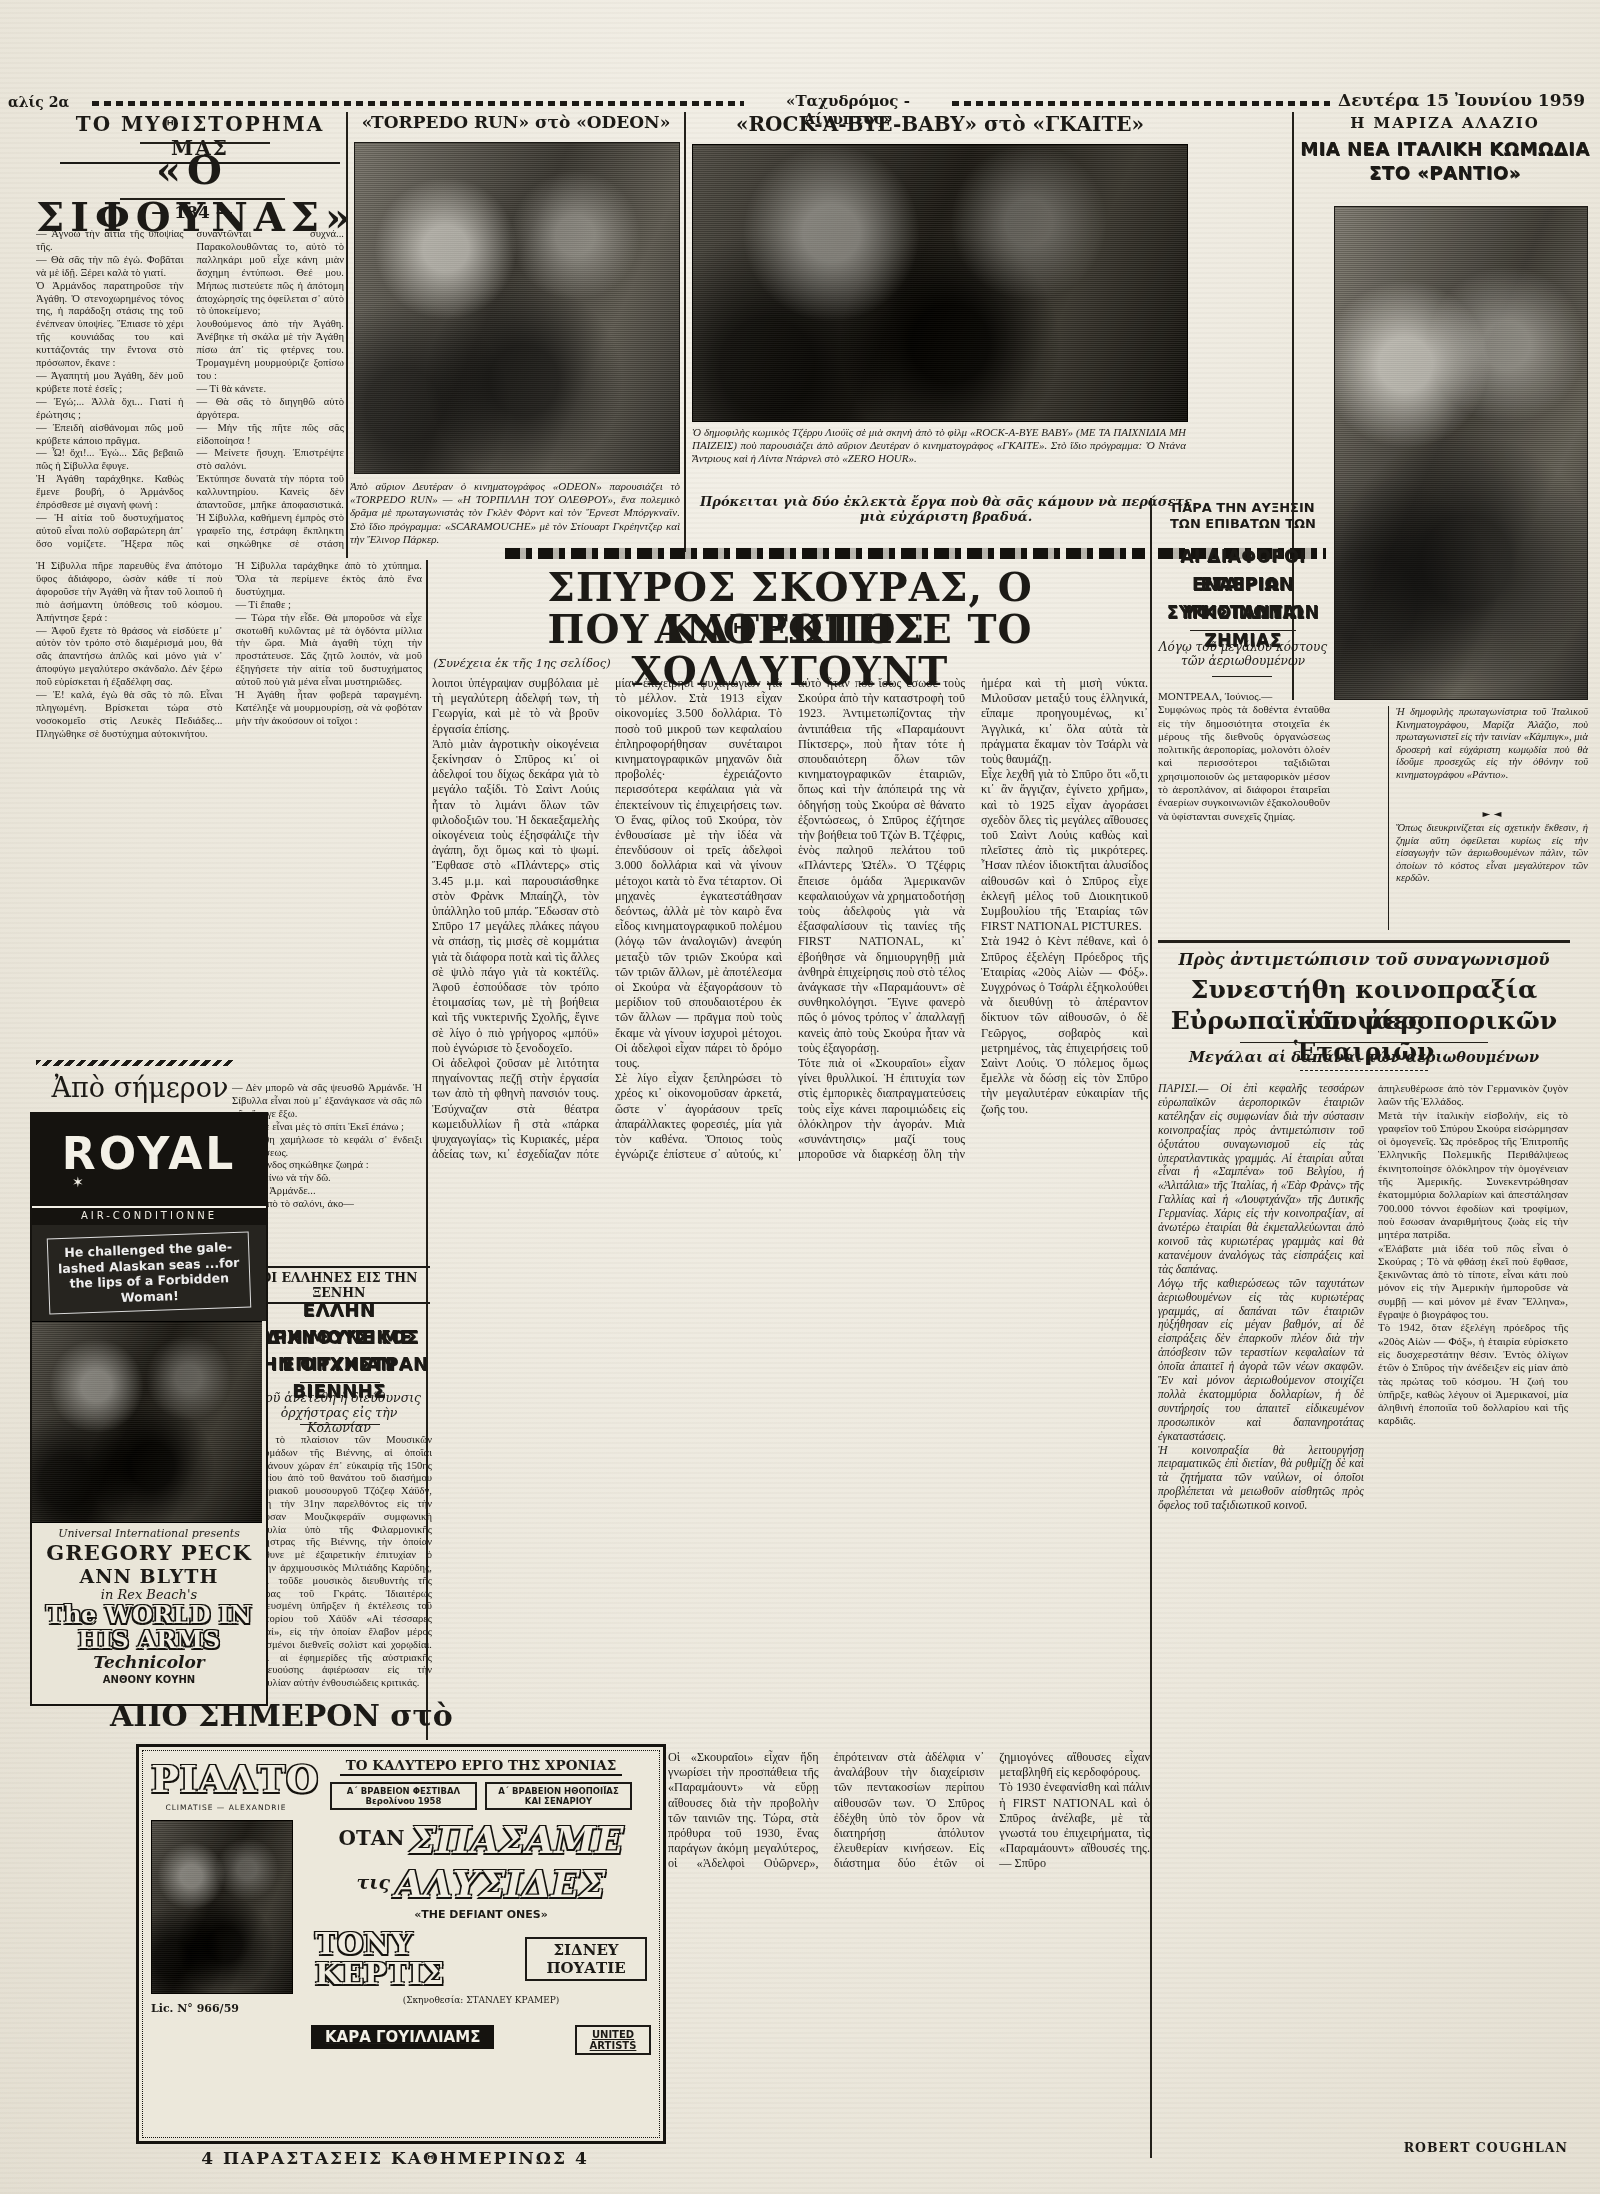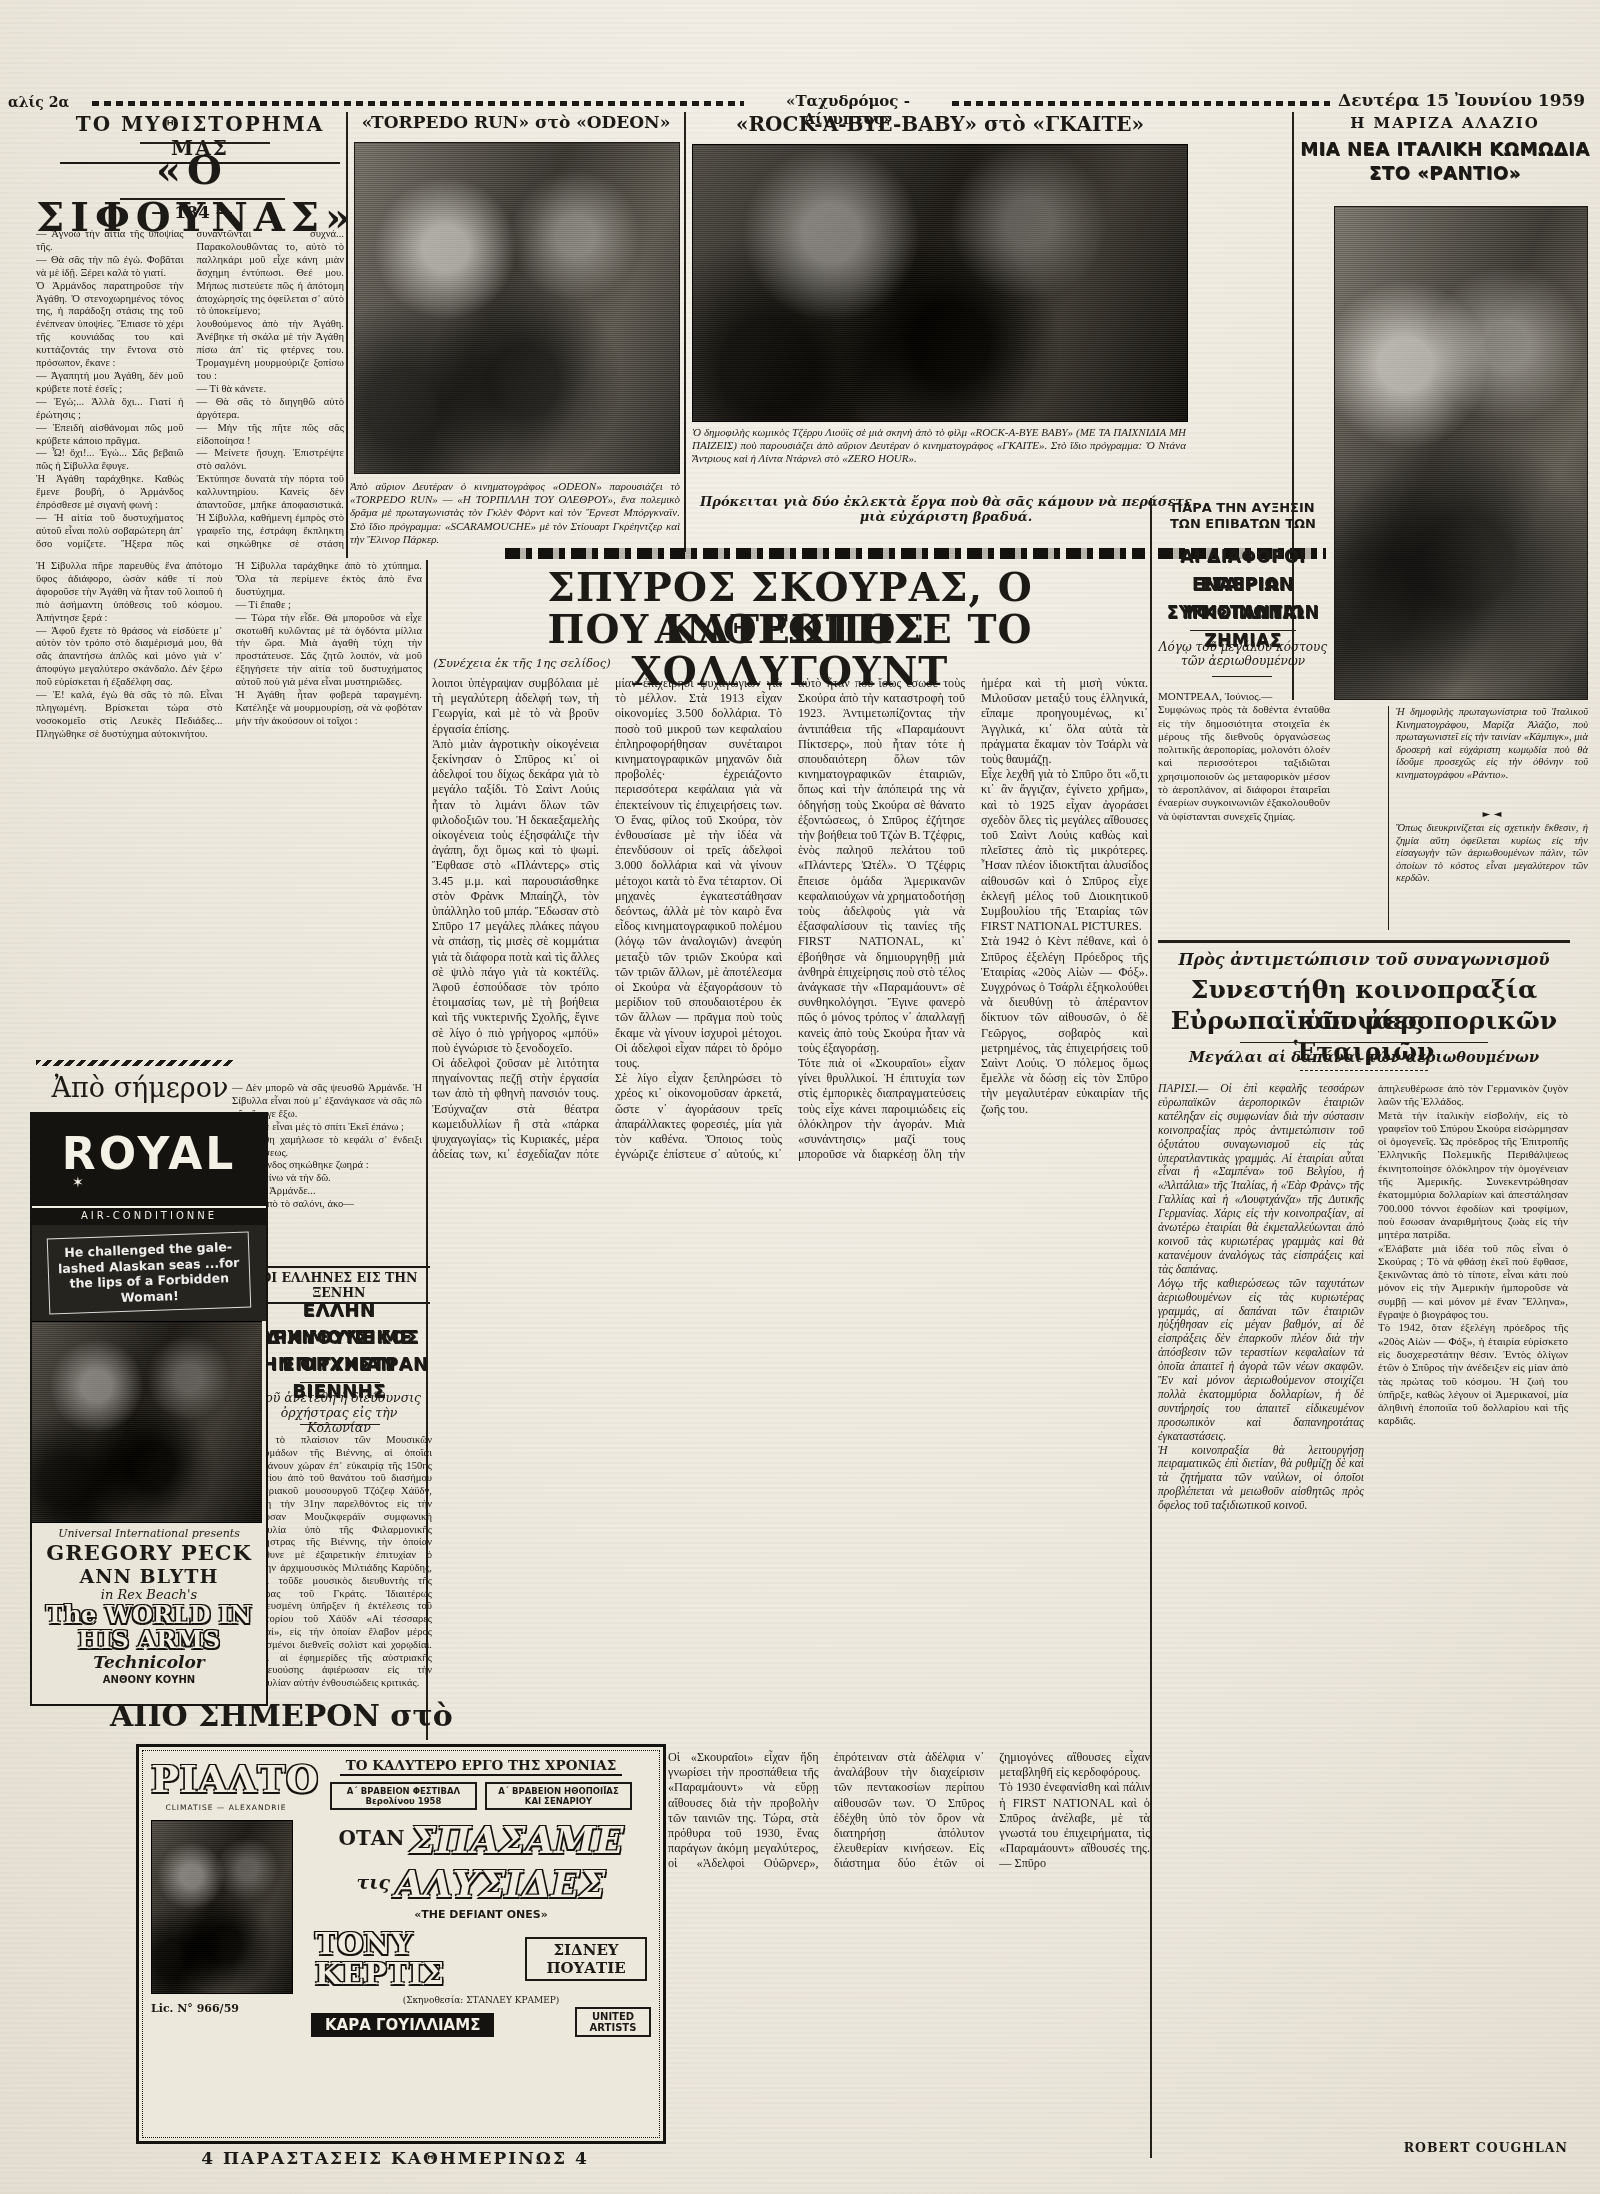--- a/index.html
+++ b/index.html
@@ -218,21 +218,21 @@
         <div style="text-align:left;">
           <div class="b outline" style="font-size:30px;line-height:30px;">ΤΟΝΥ</div>
           <div class="b outline" style="font-size:30px;line-height:30px;">ΚΕΡΤΙΣ</div>
         </div>
         <div class="boxed b" style="font-size:15px;line-height:18px;width:110px;">
           <div>ΣΙΔΝΕΥ</div>
           <div>ΠΟΥΑΤΙΕ</div>
         </div>
       </div>
       <div style="font-size:9px;margin-top:6px;">(Σκηνοθεσία: ΣΤΑΝΛΕΥ ΚΡΑΜΕΡ)</div>
-      <div style="display:flex;justify-content:space-between;align-items:flex-end;margin-top:2px;">
+      <div style="display:flex;justify-content:space-between;align-items:flex-start;margin-top:20px;text-decoration:underline;">
         <div class="b sans" style="background:#15130f;color:#f3f0e6;font-size:15px;padding:3px 14px;">ΚΑΡΑ ΓΟΥΙΛΛΙΑΜΣ</div>
         <div class="boxed b sans" style="font-size:10px;line-height:11px;width:64px;">
           <div>UNITED</div>
           <div>ARTISTS</div>
         </div>
       </div>
     </div>
   </div>
   <div class="abs ctr b" style="left:180px;top:2148px;width:430px;font-size:17px;letter-spacing:2px;">4 ΠΑΡΑΣΤΑΣΕΙΣ ΚΑΘΗΜΕΡΙΝΩΣ 4</div>
 

